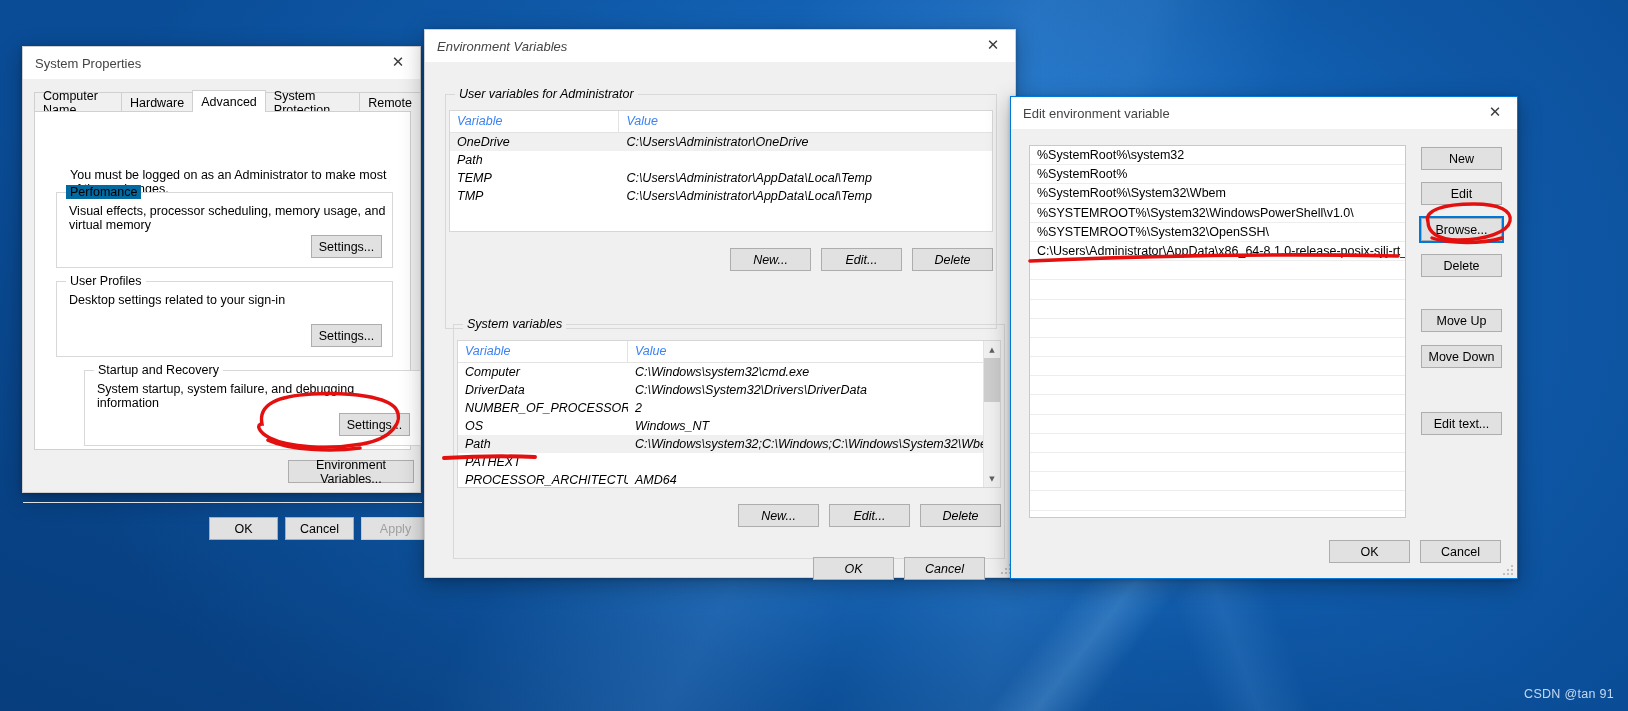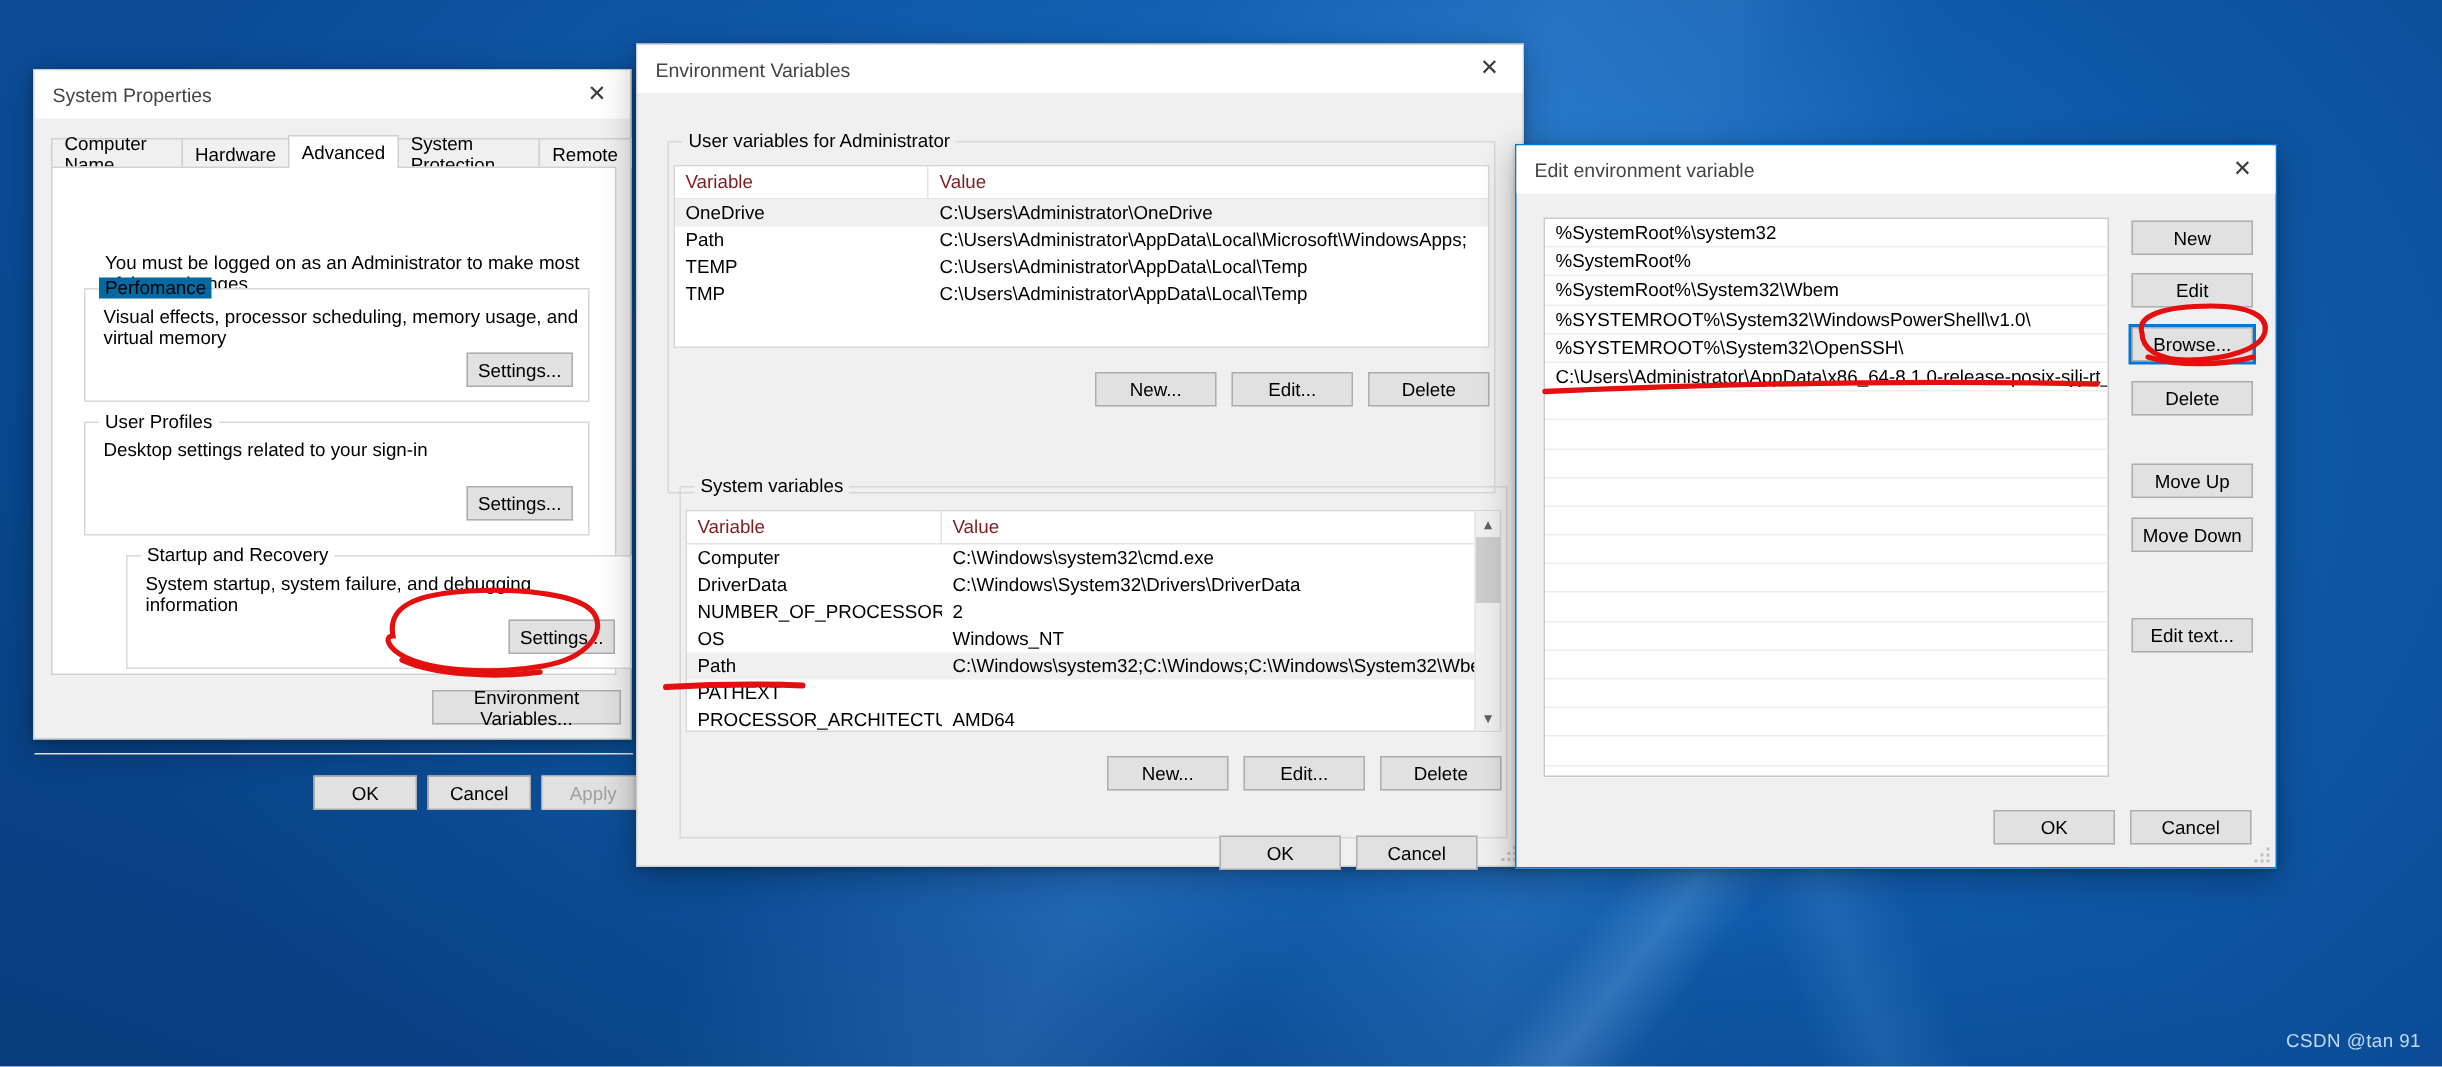--- a/index.html
+++ b/index.html
@@ -151,21 +151,21 @@
     font-size: 12.5px;
   }
   .lv-header {
     display: flex;
     height: 22px;
     border-bottom: 1px solid #e3e3e3;
     background: #fff;
   }
   .lv-header .cell {
     padding: 3px 0 0 7px;
-    color: #7f1d1d;
+    color: #3b82f6;
     font-size: 12.5px;
     border-right: 1px solid #e3e3e3;
     overflow: hidden; white-space: nowrap;
   }
   .lv-header .cell:last-child { border-right: none; }
   .lv-row {
     display: flex;
     height: 18px;
     align-items: center;
     white-space: nowrap;
@@ -275,41 +275,40 @@
     </div>
 
     <div class="btn" style="position:absolute; left:265px; top:413px; width:126px; height:23px;">Environment Variables...</div>
 
     <div class="sep-line" style="left:0; top:455px; width:399px;"></div>
     <div class="btn" style="position:absolute; left:186px; top:470px; width:69px; height:23px;">OK</div>
     <div class="btn" style="position:absolute; left:262px; top:470px; width:69px; height:23px;">Cancel</div>
     <div class="btn disabled" style="position:absolute; left:338px; top:470px; width:69px; height:23px;">Apply</div>
   </div>
 
-  <div class="dlg" id="envvars" style="left:424px; top:29px; width:592px; height:549px;">
+  <div class="dlg" id="envvars" style="left:424px; top:29px; width:592px; height:549px;font-style:italic;">
     <div class="titlebar">
       <span class="title">Environment Variables</span>
       <span class="closebtn">✕</span>
     </div>
 
     <div class="group" style="left:20px; top:64px; width:552px; height:235px;">
       <span class="legend">User variables for Administrator</span>
 
       <div class="listview" style="left:3px; top:15px; width:544px; height:122px;">
         <div class="lv-header">
           <div class="cell" style="width:170px;">Variable</div>
           <div class="cell" style="width:374px;">Value</div>
         </div>
         <div class="lv-row selected">
           <div class="cell" style="width:170px;">OneDrive</div>
           <div class="cell" style="width:374px;">C:\Users\Administrator\OneDrive</div>
         </div>
         <div class="lv-row">
           <div class="cell" style="width:170px;">Path</div>
-          <div class="cell" style="width:374px;">C:\Users\Administrator\AppData\Local\Microsoft\WindowsApps;</div>
         </div>
         <div class="lv-row">
           <div class="cell" style="width:170px;">TEMP</div>
           <div class="cell" style="width:374px;">C:\Users\Administrator\AppData\Local\Temp</div>
         </div>
         <div class="lv-row">
           <div class="cell" style="width:170px;">TMP</div>
           <div class="cell" style="width:374px;">C:\Users\Administrator\AppData\Local\Temp</div>
         </div>
       </div>

